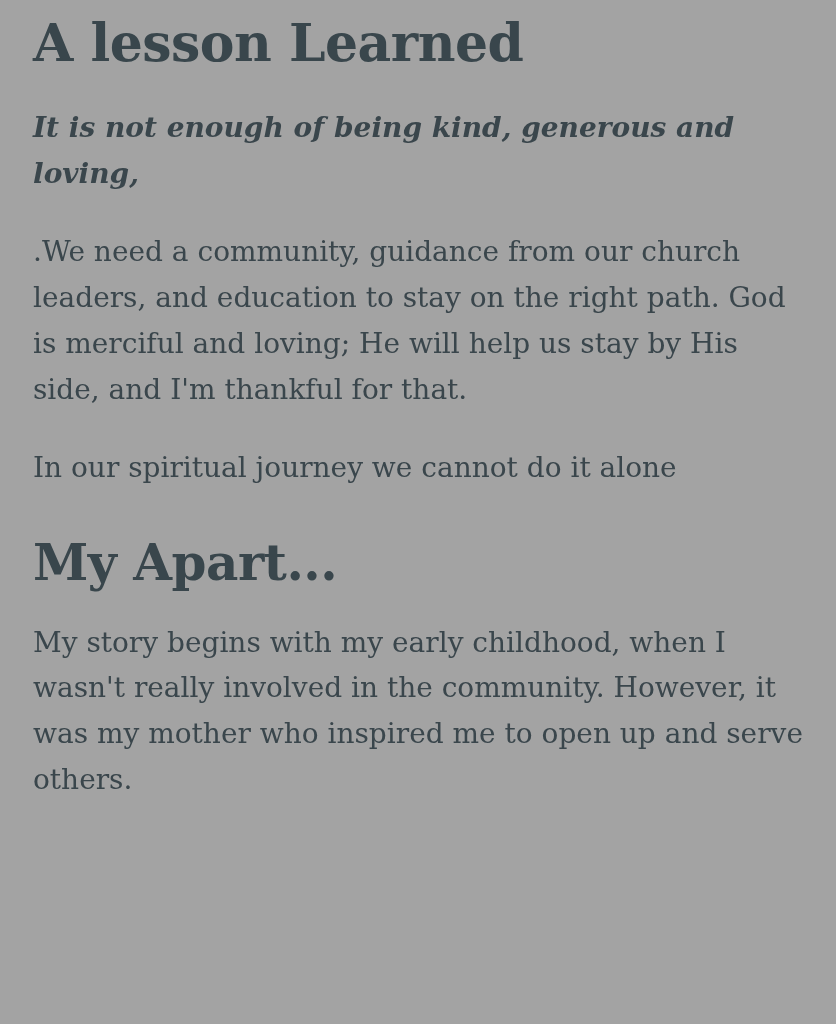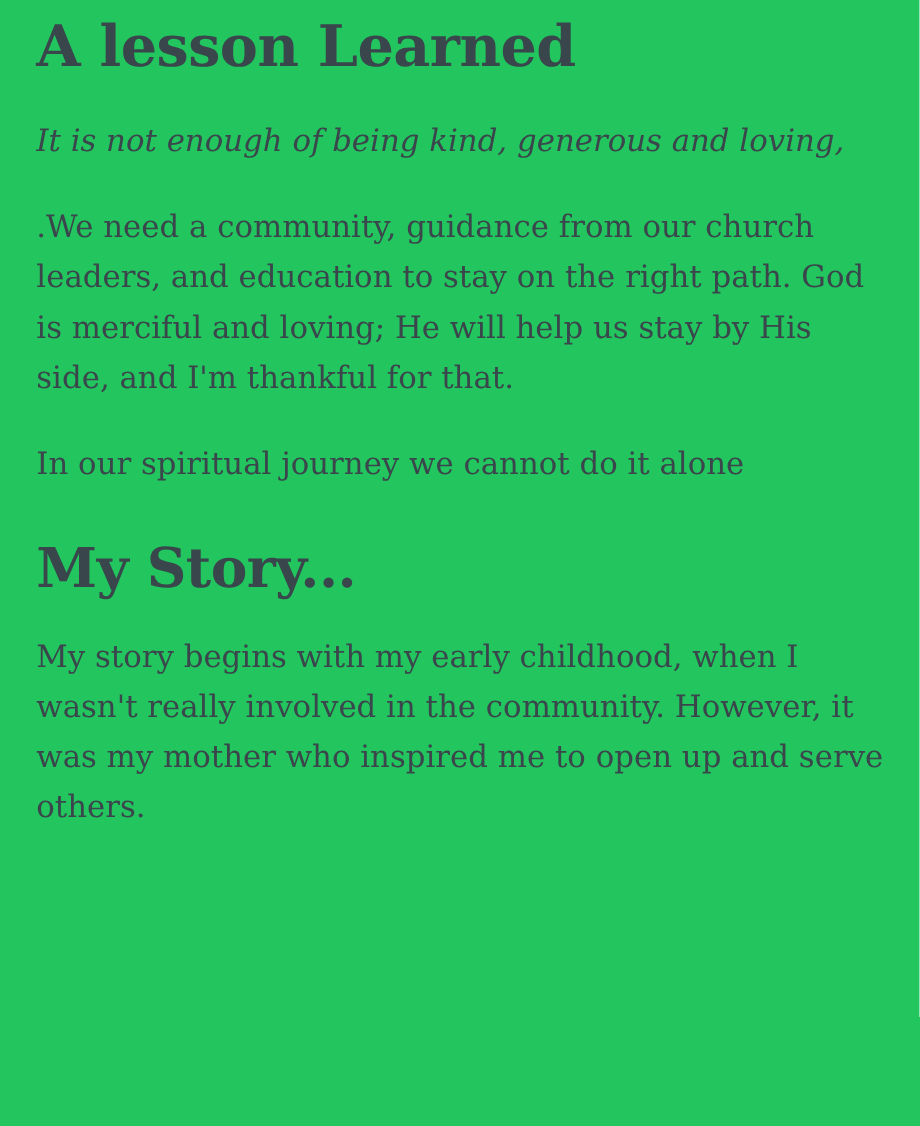--- a/index.html
+++ b/index.html
@@ -4,21 +4,21 @@
 <style>
   html, body {
     margin: 0;
     padding: 0;
     background: #ffffff;
   }
   .page {
     width: 836px;
     height: 1024px;
     box-sizing: border-box;
-    background: #22c55e;
+    background: #a3a3a3;
     overflow: hidden;
     font-family: "DejaVu Serif", "Liberation Serif", serif;
     color: #3a464c;
   }
   .post-body {
     padding: 6px 32px 0 33px;
   }
   h1.post-heading {
     font-size: 52px;
     line-height: 1.1;
@@ -35,37 +35,37 @@
     margin: 44px 0 30px 0;
     color: #39464c;
   }
   p.para {
     font-size: 28px;
     line-height: 1.64;
     margin: 0 0 32px 0;
     color: #3a464c;
   }
   p.para.lead {
-    font-weight: 400;
+    font-weight: 700;
     font-style: italic;
   }
 </style>
 </head>
 <body>
 
 <div class="page">
   <article class="post-body">
 
     <h1 class="post-heading">A lesson Learned</h1>
 
     <p class="para lead">It is not enough of being kind, generous and loving,</p>
 
 
     <p class="para">.We need a community, guidance from our church leaders, and education to stay on the right path. God is merciful and loving; He will help us stay by His side, and I'm thankful for that.</p>
 
     <p class="para">In our spiritual journey we cannot do it alone</p>
 
-    <h2 class="post-heading">My Story...</h2>
+    <h2 class="post-heading">My Apart...</h2>
 
     <p class="para">My story begins with my early childhood, when I wasn't really involved in the community. However, it was my mother who inspired me to open up and serve others.</p>
 
   </article>
 </div>
 
 </body></html>

